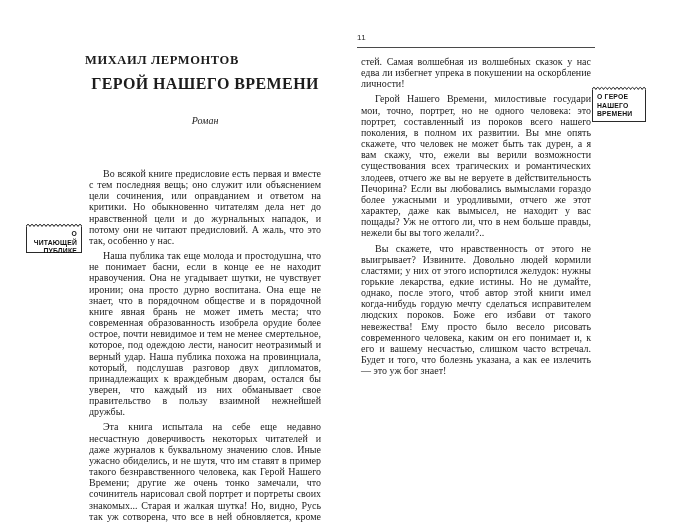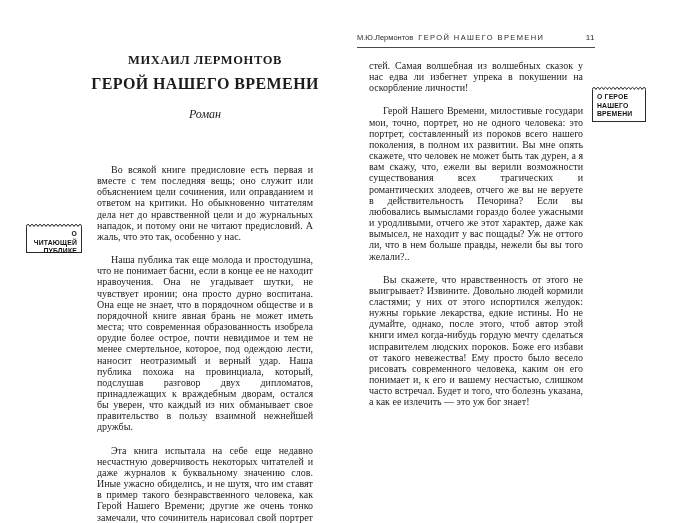--- a/index.html
+++ b/index.html
@@ -8,36 +8,36 @@
     width:674px; height:523px;
     background:#ffffff;
     font-family:"Liberation Serif", serif;
     color:#1c1c1c;
     overflow:hidden;
   }
 
   
   .page-left { position:absolute; left:85px; top:53px; width:240px; }
   .book-author {
-    text-align:center; font-weight:bold; font-size:12.5px;
+    font-weight:bold; font-size:12.5px;
     letter-spacing:0.6px; white-space:nowrap;
   }
   .book-title {
     text-align:center; font-weight:bold; font-size:16px;
     letter-spacing:0.4px; margin-top:7px; white-space:nowrap;
   }
   .book-subtitle {
-    text-align:center; font-style:italic; font-size:12px; margin-top:14px;
+    text-align:center; font-style:italic; font-size:10px; margin-top:22px;
   }
   .page-body {
     font-size:10px; line-height:11.15px; text-align:justify;
     hyphens:auto; -webkit-hyphens:auto;
   }
   .body-left { margin-top:42px; }
-  .page-body p { margin:12px; text-indent:14px; }
+  .page-body p { margin:4px; text-indent:14px; }
   .page-body p.noindent { text-indent:0; }
 
   
   .page-right { position:absolute; left:357px; top:33px; width:238px; }
   .running-head {
     display:flex; justify-content:space-between; align-items:baseline;
     font-family:"Liberation Sans", sans-serif;
     font-size:7.5px; color:#2b2b2b;
     border-bottom:1px solid #4a4a4a; padding-bottom:5px;
   }
@@ -73,23 +73,20 @@
     <div class="book-subtitle">Роман</div>
     <div class="page-body body-left">
         <p>Во всякой книге предисловие есть первая и вместе с тем последняя вещь; оно служит или объяснением цели сочинения, или оправданием и ответом на критики. Но обыкновенно читателям дела нет до нравственной цели и до журнальных нападок, и потому они не читают предисловий. А жаль, что это так, особенно у нас.</p>
         <p>Наша публика так еще молода и простодушна, что не понимает басни, если в конце ее не находит нравоучения. Она не угадывает шутки, не чувствует иронии; она просто дурно воспитана. Она еще не знает, что в порядочном обществе и в порядочной книге явная брань не может иметь места; что современная образованность изобрела орудие более острое, почти невидимое и тем не менее смертельное, которое, под одеждою лести, наносит неотразимый и верный удар. Наша публика похожа на провинциала, который, подслушав разговор двух дипломатов, принадлежащих к враждебным дворам, остался бы уверен, что каждый из них обманывает свое правительство в пользу взаимной нежнейшей дружбы.</p>
         <p>Эта книга испытала на себе еще недавно несчастную доверчивость некоторых читателей и даже журналов к буквальному значению слов. Иные ужасно обиделись, и не шутя, что им ставят в пример такого безнравственного человека, как Герой Нашего Времени; другие же очень тонко замечали, что сочинитель нарисовал свой портрет и портреты своих знакомых... Старая и жалкая шутка! Но, видно, Русь так уж сотворена, что все в ней обновляется, кроме подобных нелепо-</p>
       </div>
   </div>
 
   <div class="page-right">
     <div class="running-head">
-      <span>
-        <span>М.Ю.Лермонтов</span><span class="running-title">ГЕРОЙ НАШЕГО ВРЕМЕНИ</span>
-      </span>
       <span class="page-num">11</span>
     </div>
     <div class="page-body body-right">
         <p class="noindent">стей. Самая волшебная из волшебных сказок у нас едва ли избегнет упрека в покушении на оскорбление личности!</p>
         <p>Герой Нашего Времени, милостивые государи мои, точно, портрет, но не одного человека: это портрет, составленный из пороков всего нашего поколения, в полном их развитии. Вы мне опять скажете, что человек не может быть так дурен, а я вам скажу, что, ежели вы верили возможности существования всех трагических и романтических злодеев, отчего же вы не веруете в действительность Печорина? Если вы любовались вымыслами гораздо более ужасными и уродливыми, отчего же этот характер, даже как вымысел, не находит у вас пощады? Уж не оттого ли, что в нем больше правды, нежели бы вы того желали?..</p>
         <p>Вы скажете, что нравственность от этого не выигрывает? Извините. Довольно людей кормили сластями; у них от этого испортился желудок: нужны горькие лекарства, едкие истины. Но не думайте, однако, после этого, чтоб автор этой книги имел когда-нибудь гордую мечту сделаться исправителем людских пороков. Боже его избави от такого невежества! Ему просто было весело рисовать современного человека, каким он его понимает и, к его и вашему несчастью, слишком часто встречал. Будет и того, что болезнь указана, а как ее излечить — это уж бог знает!</p>
       </div>
   </div>
 
   <div class="tab tab-left">

